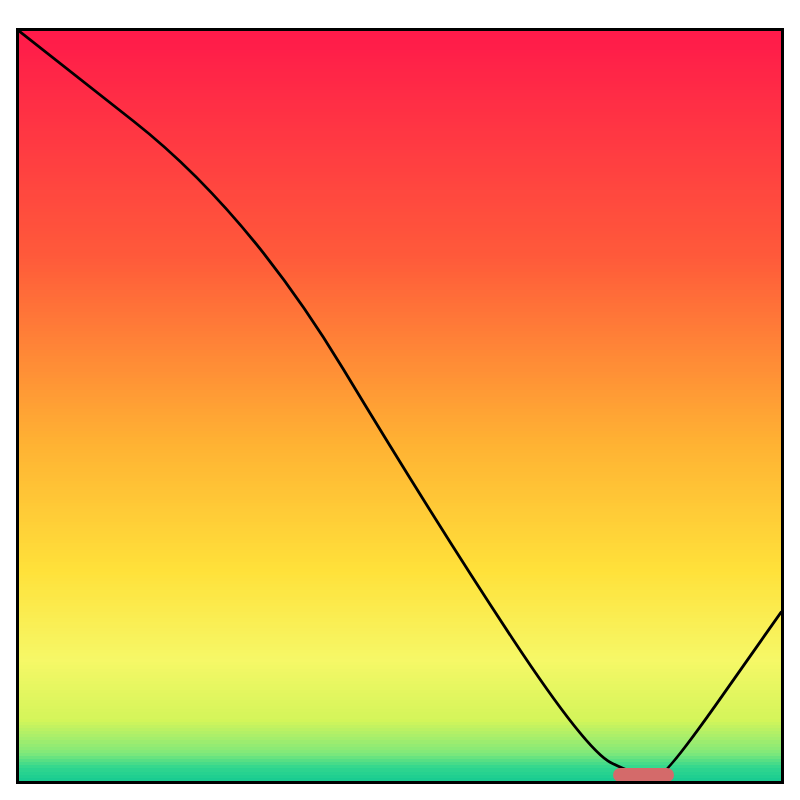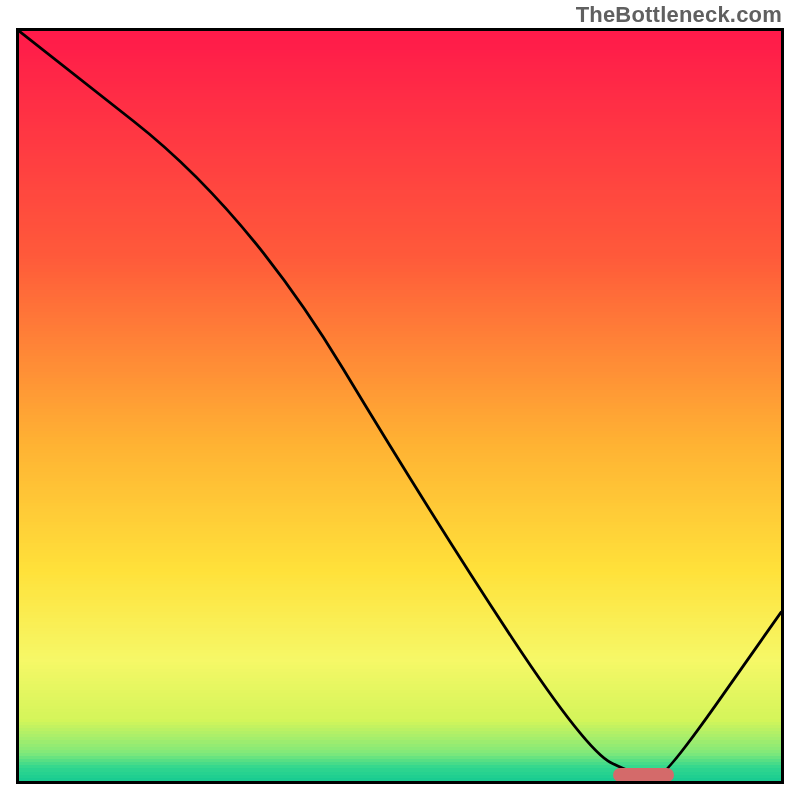--- a/index.html
+++ b/index.html
@@ -51,21 +51,20 @@
     position: absolute;
     height: 14px;
     border-radius: 7px;
     background: #d46a6a;
   }
 </style>
 </head>
 <body>
 
 <div id="outer">
-  <div id="watermark">TheBottleneck.com</div>
 
   <div id="frame">
     <div id="plot-stack">
 
     <div class="band" style="top: 0%; height: 0.616667%; background: rgb(255, 26, 74);"></div>
         <div class="band" style="top: 0.416667%; height: 0.616667%; background: rgb(255, 27, 74);"></div>
         <div class="band" style="top: 0.833333%; height: 0.616667%; background: rgb(255, 28, 74);"></div>
         <div class="band" style="top: 1.25%; height: 0.616667%; background: rgb(255, 29, 73);"></div>
         <div class="band" style="top: 1.66667%; height: 0.616667%; background: rgb(255, 30, 73);"></div>
         <div class="band" style="top: 2.08333%; height: 0.616667%; background: rgb(255, 30, 73);"></div>

